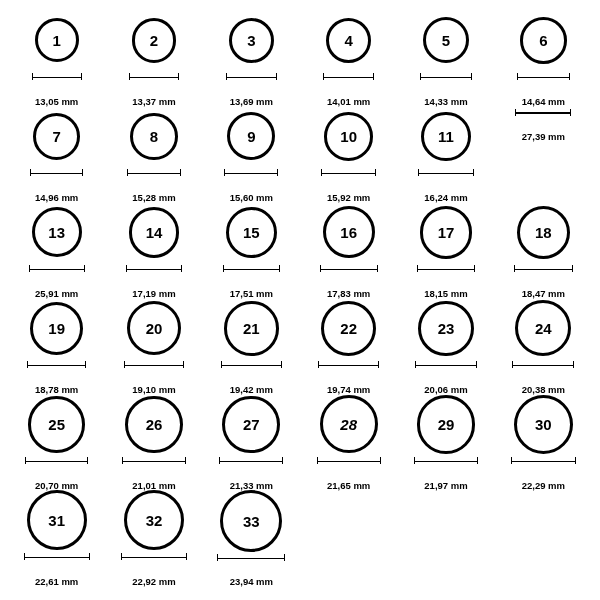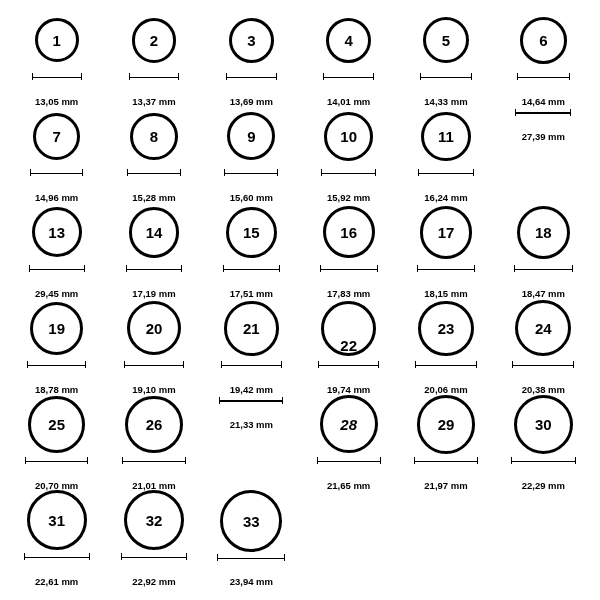--- a/index.html
+++ b/index.html
@@ -222,21 +222,21 @@
       </div>
       <div class="cell">
         <div class="ring-wrap">
           <div class="ring" style="width: 50.314px; height: 50.314px;">
             <span class="ring-size">13</span>
           </div>
         </div>
         <div class="measure">
           <div class="bar" style="width: 56.314px;"></div>
         </div>
-        <div class="label">29,45 mm</div>
+        <div class="label">25,91 mm</div>
       </div>
       <div class="cell">
         <div class="ring-wrap">
           <div class="ring" style="width: 50.843px; height: 50.843px;">
             <span class="ring-size">14</span>
           </div>
         </div>
         <div class="measure">
           <div class="bar" style="width: 56.843px;"></div>
         </div>
@@ -314,21 +314,21 @@
             <span class="ring-size">21</span>
           </div>
         </div>
         <div class="measure">
           <div class="bar" style="width: 60.5289px;"></div>
         </div>
         <div class="label">19,42 mm</div>
       </div>
       <div class="cell">
         <div class="ring-wrap">
-          <div class="ring" style="width: 55.0579px; height: 55.0579px; align-items: flex-end;">
+          <div class="ring" style="width: 55.0579px; height: 55.0579px;">
             <span class="ring-size">22</span>
           </div>
         </div>
         <div class="measure">
           <div class="bar" style="width: 61.0579px;"></div>
         </div>
         <div class="label">19,74 mm</div>
       </div>
       <div class="cell">
         <div class="ring-wrap">
@@ -368,20 +368,25 @@
           <div class="ring" style="width: 57.157px; height: 57.157px;">
             <span class="ring-size">26</span>
           </div>
         </div>
         <div class="measure">
           <div class="bar" style="width: 63.157px;"></div>
         </div>
         <div class="label">21,01 mm</div>
       </div>
       <div class="cell">
+        <div class="ring-wrap">
+          <div class="ring" style="width: 57.686px; height: 57.686px;">
+            <span class="ring-size">27</span>
+          </div>
+        </div>
         <div class="measure">
           <div class="bar" style="width: 63.686px;"></div>
         </div>
         <div class="label">21,33 mm</div>
       </div>
       <div class="cell">
         <div class="ring-wrap">
           <div class="ring" style="width: 58.2149px; height: 58.2149px; font-style: italic;">
             <span class="ring-size">28</span>
           </div>

